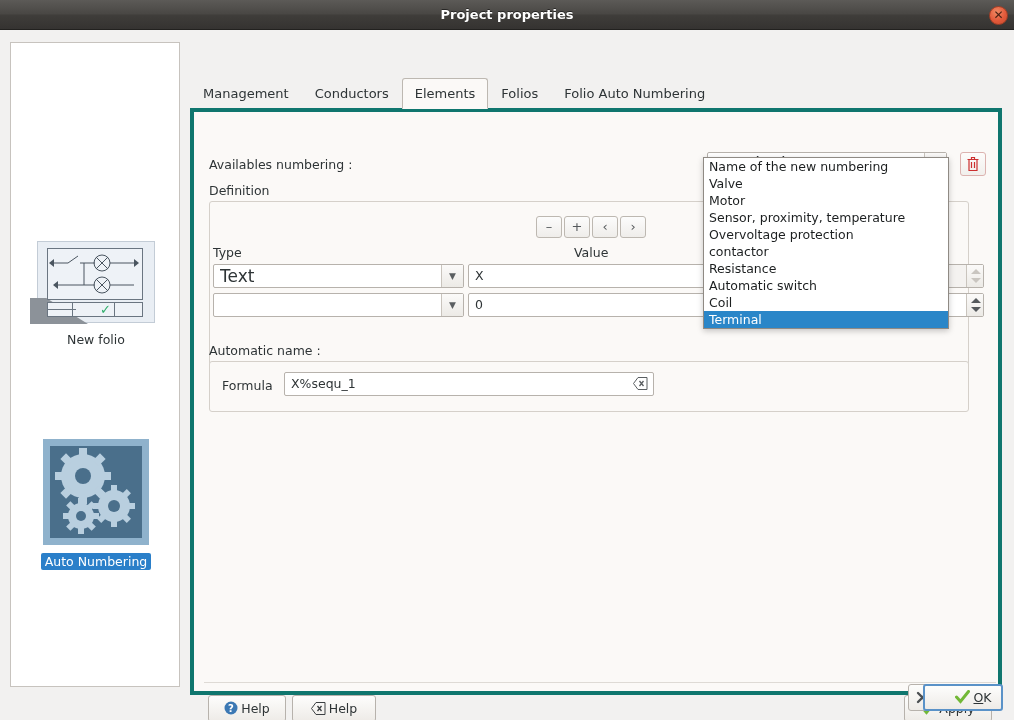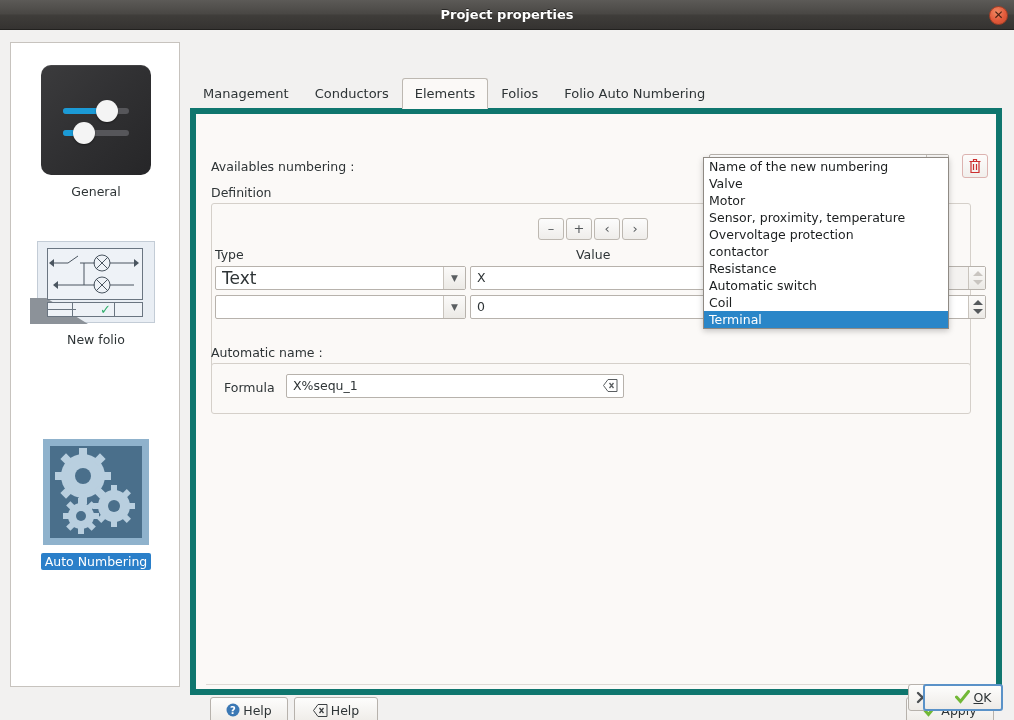--- a/index.html
+++ b/index.html
@@ -118,21 +118,21 @@
     border: 1px solid transparent; border-bottom: none;
   }
   .tab.active {
     background: #fbf9f7;
     border: 1px solid #bdb8b1; border-bottom: 1px solid #fbf9f7;
     border-top-left-radius: 3px; border-top-right-radius: 3px;
     z-index: 3;
   }
   .tabpanel {
     position: absolute; left: 0; top: 30px; width: 812px; height: 587px;
-    background: #fbf9f7; border: 6px solid #0f766e;
+    background: #fbf9f7; border: 4px solid #0f766e;
   }
 
   .lbl { position: absolute; font-size: 12.5px; color: #2e3436; }
 
   
   .groupbox {
     position: absolute; background: #fbf9f7;
     border: 1px solid #d5d0ca; border-radius: 3px;
   }
 
@@ -237,31 +237,20 @@
     <div class="title">Project properties</div>
     <div class="close-btn">
       <div class="x">✕</div>
     </div>
   </div>
 
   <div class="body-area">
 
     <div class="sidebar">
 
-      <div class="side-item" style="top:22px;">
-        <div class="ico-general">
-          <div class="track" style="left:22px; top:43px; width:66px;"></div>
-          <div class="fill" style="left:22px; top:43px; width:44px;"></div>
-          <div class="knob" style="left:55px; top:35px;"></div>
-          <div class="track" style="left:22px; top:65px; width:66px;"></div>
-          <div class="fill" style="left:22px; top:65px; width:20px;"></div>
-          <div class="knob" style="left:32px; top:57px;"></div>
-        </div>
-        <div class="label">General</div>
-      </div>
 
       <div class="side-item" style="top:198px;">
         <div class="ico-folio">
           <div class="shadow"></div>
           <div class="inner"></div>
           <svg width="118" height="82" viewBox="0 0 118 82">
             <g stroke="#4a5560" stroke-width="1" fill="none">
               <line x1="16" y1="21" x2="30" y2="21"></line>
               <line x1="30" y1="21" x2="40" y2="14"></line>
               <line x1="42" y1="21" x2="57" y2="21"></line>
@@ -424,21 +413,21 @@
                 <div class="ar up"></div>
                 <div class="ar dn"></div>
               </div>
           </div>
         </div>
 
         <div class="lbl" style="left:15px; top:231px;">Automatic name :</div>
 
         <div class="groupbox" style="left:15px; top:249px; width:760px; height:51px;text-decoration:underline;">
           <div class="lbl" style="left:12px; top:16px;">Formula</div>
-          <div class="lineedit" style="left:74px; top:10px; width:338px;">
+          <div class="lineedit" style="left:74px; top:10px; width:370px;">
             <div class="etext">X%sequ_1</div>
             <div class="clearico">
               <svg width="15" height="13" viewBox="0 0 15 13">
                 <path d="M5 0.5 H14 V12.5 H5 L0.5 6.5 Z" fill="none" stroke="#5a5e61"></path>
                 <path d="M6.5 4 L10.5 9 M10.5 4 L6.5 9" stroke="#5a5e61" stroke-width="1.3"></path>
               </svg>
             </div>
           </div>
         </div>
 

